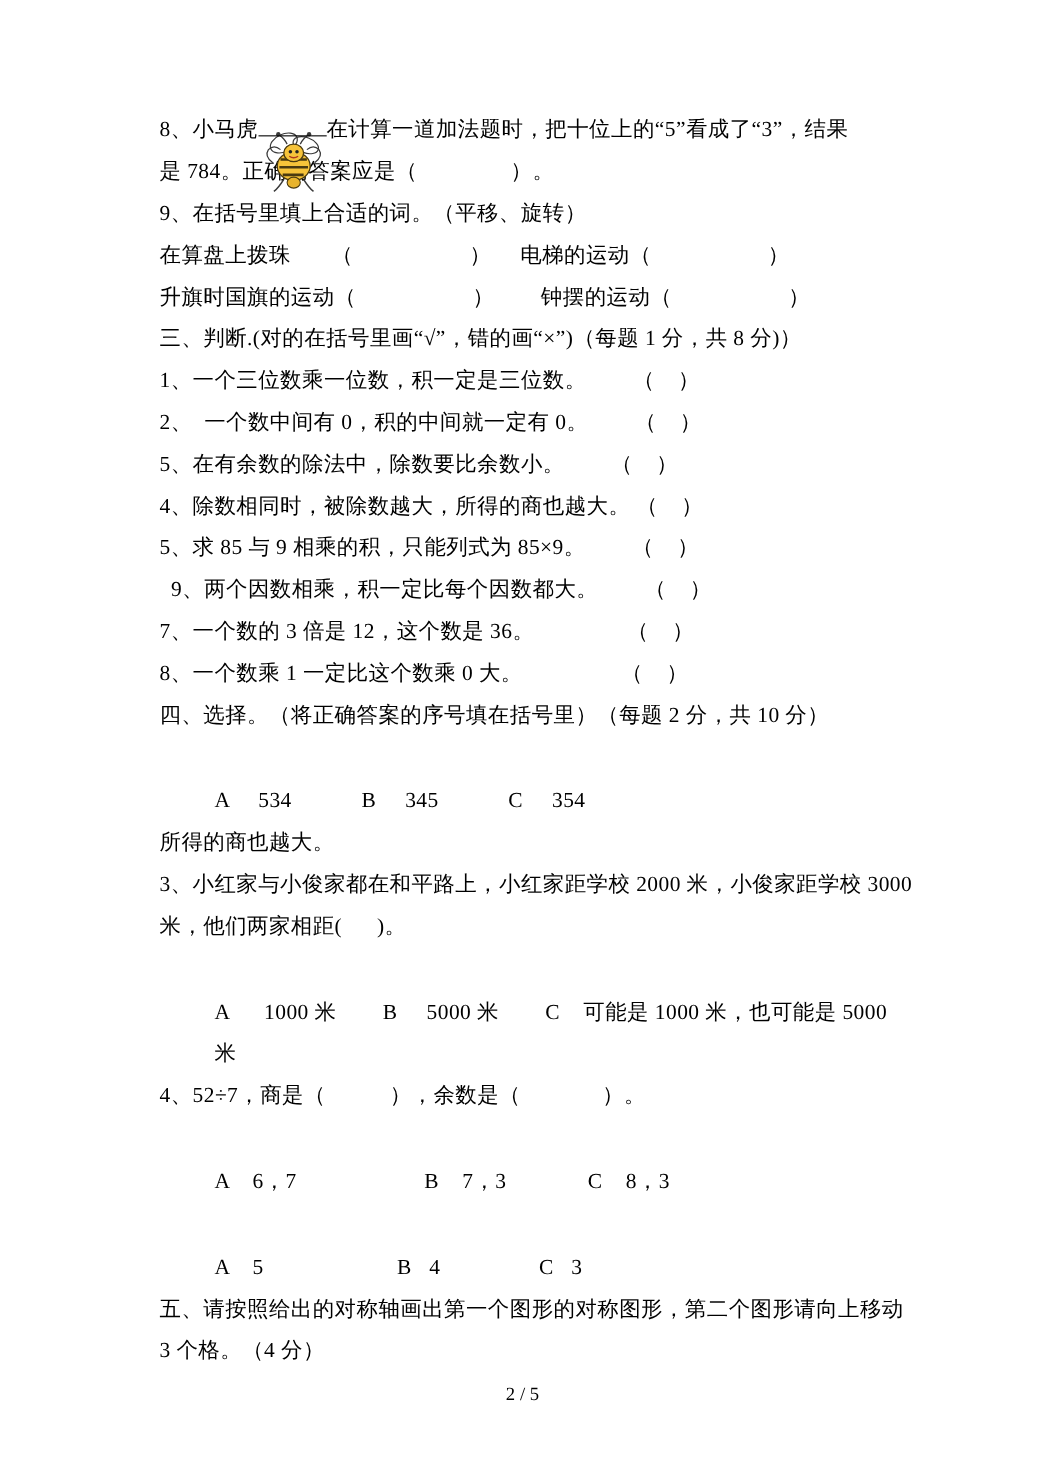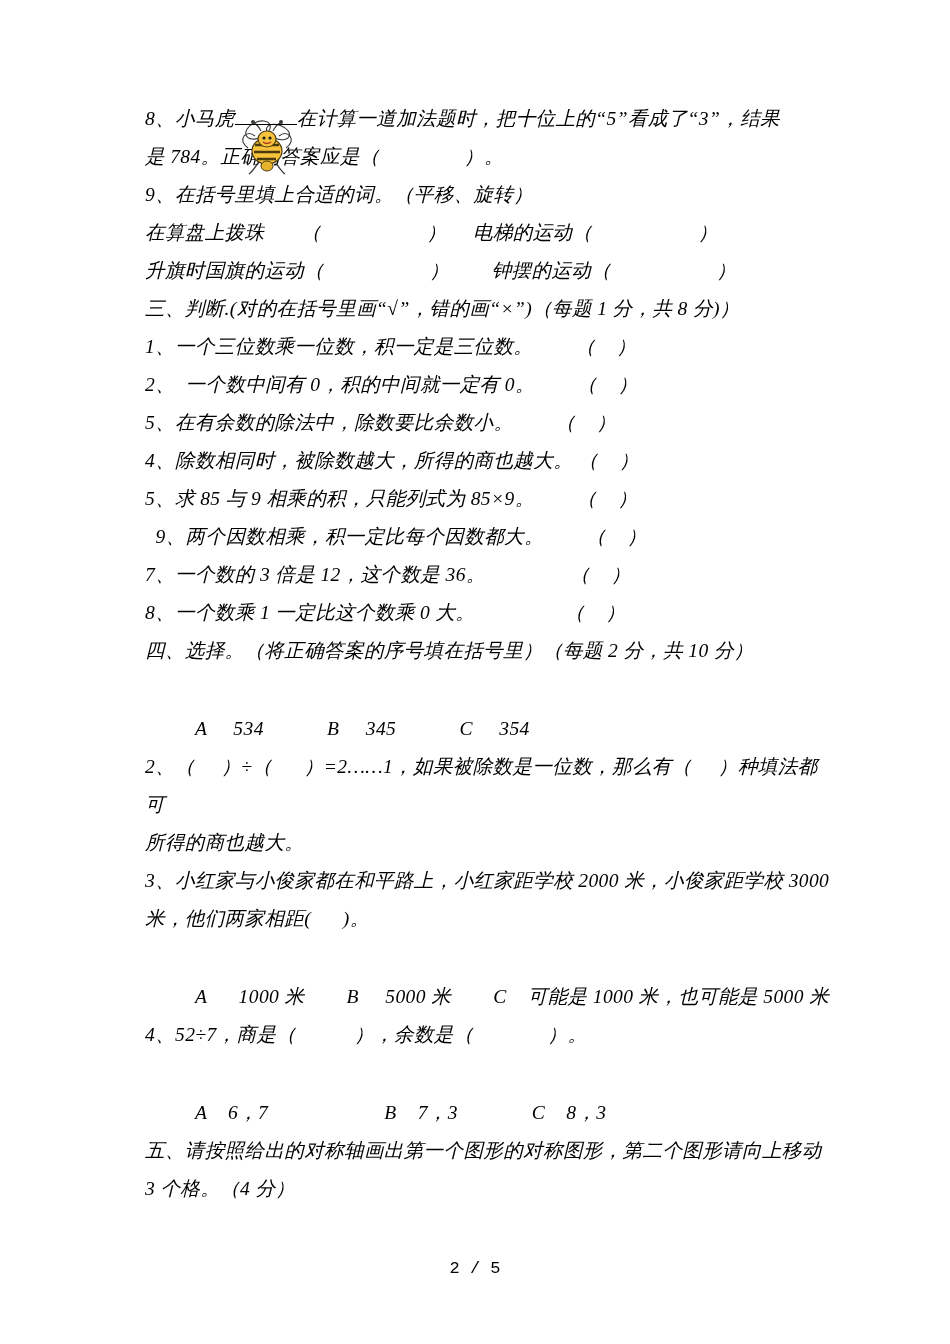--- a/index.html
+++ b/index.html
@@ -22,21 +22,20 @@
     height: 1344px;
     box-sizing: border-box;
     padding: 100px 120px 0 145px;
   }
   .line {
     font-size: 19.5px;
     line-height: 38px;
     letter-spacing: 0.4px;
     white-space: pre-wrap;
     margin: 0;
-    font-style: italic;
   }
   .choice-row { padding-left: 50px; margin-top: 40px; }
   .bee {
     position: absolute;
     left: 228px;
     top: 118px;
     width: 78px;
     height: 62px;
   }
   .first-line {
@@ -48,21 +47,21 @@
     width: 62px;
     vertical-align: baseline;
   }
   .pagenum {
     position: absolute;
     left: 0;
     right: 0;
     bottom: 66px;
     text-align: center;
     font-size: 17px;
-    font-family: Liberation Mono, monospace;
+    font-family: Liberation Serif, serif;
   }
 </style>
 </head>
 <body>
 
 <div class="page">
 
   <div class="bee">
     <svg viewBox="0 0 78 62" width="78" height="62" aria-hidden="true">
       <g stroke="#3a3a3a" stroke-width="1.1" fill="none">
@@ -102,28 +101,28 @@
   <div class="line">4、除数相同时，被除数越大，所得的商也越大。 （    ）</div>
   <div class="line">5、求 85 与 9 相乘的积，只能列式为 85×9。        （    ）</div>
   <div class="line">  9、两个因数相乘，积一定比每个因数都大。        （    ）</div>
   <div class="line">7、一个数的 3 倍是 12，这个数是 36。                （    ）</div>
   <div class="line">8、一个数乘 1 一定比这个数乘 0 大。                 （    ）</div>
 
   <div class="line">四、选择。（将正确答案的序号填在括号里）（每题 2 分，共 10 分）</div>
 
   <div class="line choice-row">A     534            B     345            C     354</div>
 
-  <div class="line">2、（     ）÷（      ）=2……1，如果被除数是一位数，那么有（     ）种填法都可</div>
   <div class="line">所得的商也越大。</div>
 
   <div class="line">3、小红家与小俊家都在和平路上，小红家距学校 2000 米，小俊家距学校 3000</div>
   <div class="line">米，他们两家相距(      )。</div>
   <div class="line choice-row">A      1000 米        B     5000 米        C    可能是 1000 米，也可能是 5000 米</div>
 
   <div class="line">4、52÷7，商是（           ），余数是（              ）。</div>
   <div class="line choice-row">A    6，7                      B    7，3              C    8，3</div>
 
+  <div class="line choice-row">A    5                       B   4                 C   3</div>
 
   <div class="line">五、请按照给出的对称轴画出第一个图形的对称图形，第二个图形请向上移动</div>
   <div class="line">3 个格。（4 分）</div>
 
   <div class="pagenum">2 / 5</div>
 </div>
 
 </body></html>

